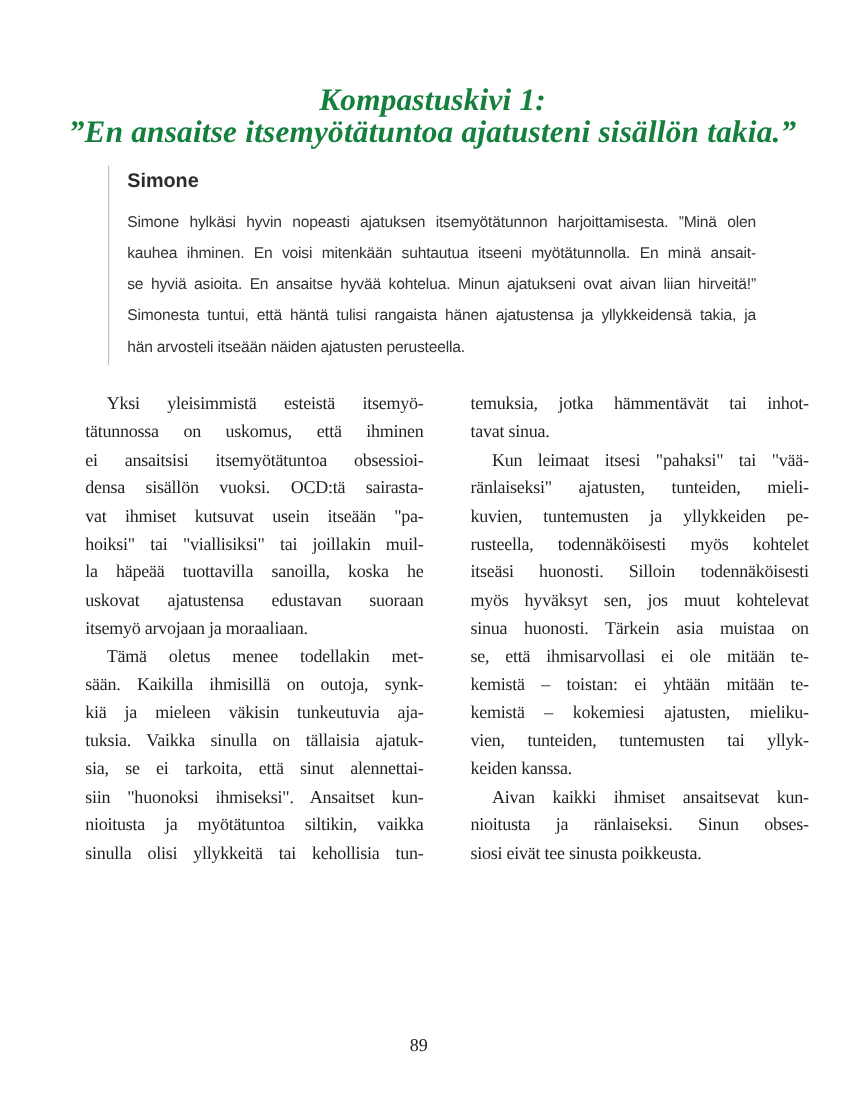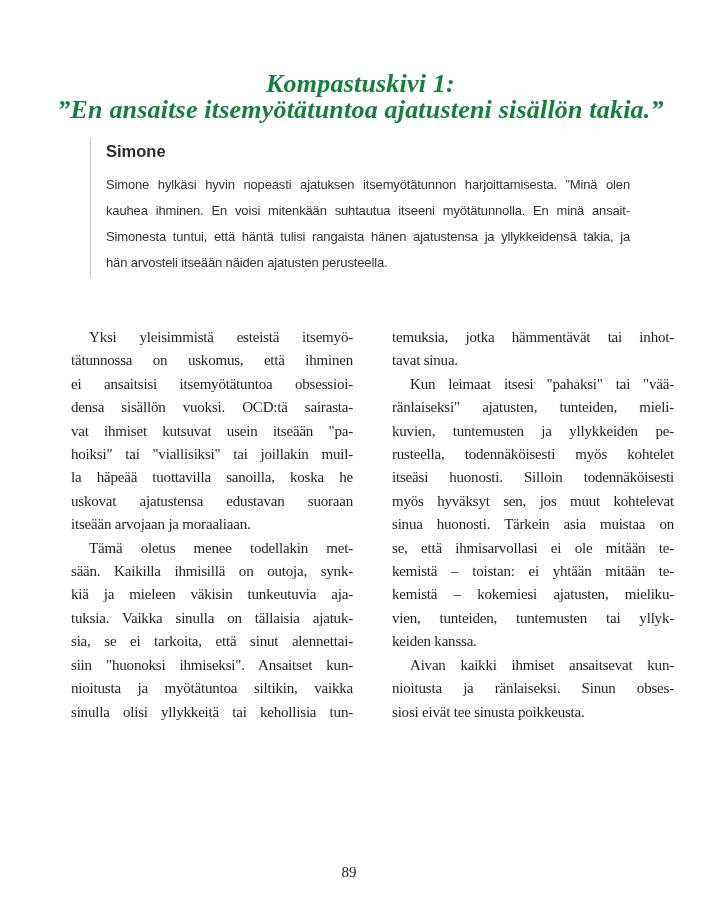--- a/index.html
+++ b/index.html
@@ -110,36 +110,37 @@
   <div class="title-block">
     <div>Kompastuskivi 1:</div>
     <div>”En ansaitse itsemyötätuntoa ajatusteni sisällön takia.”</div>
   </div>
 
   <div class="case-box">
     <div class="case-heading">Simone</div>
     <div class="case-paragraph">
         <div class="tline">Simone hylkäsi hyvin nopeasti ajatuksen itsemyötätunnon harjoittamisesta. ”Minä olen</div>
         <div class="tline">kauhea ihminen. En voisi mitenkään suhtautua itseeni myötätunnolla. En minä ansait-</div>
+        <div class="tline">se hyviä asioita. En ansaitse hyvää kohtelua. Minun ajatukseni ovat aivan liian hirveitä!”</div>
         <div class="tline">Simonesta tuntui, että häntä tulisi rangaista hänen ajatustensa ja yllykkeidensä takia, ja</div>
         <div class="tline endline">hän arvosteli itseään näiden ajatusten perusteella.</div>
       </div>
   </div>
 
   <div class="columns">
     <div class="col">
         <div class="tline indent">Yksi yleisimmistä esteistä itsemyö-</div>
         <div class="tline">tätunnossa on uskomus, että ihminen</div>
         <div class="tline">ei ansaitsisi itsemyötätuntoa obsessioi-</div>
         <div class="tline">densa sisällön vuoksi. OCD:tä sairasta-</div>
         <div class="tline">vat ihmiset kutsuvat usein itseään "pa-</div>
         <div class="tline">hoiksi" tai "viallisiksi" tai joillakin muil-</div>
         <div class="tline">la häpeää tuottavilla sanoilla, koska he</div>
         <div class="tline">uskovat ajatustensa edustavan suoraan</div>
-        <div class="tline endline">itseään arvojaan ja moraaliaan.</div>
+        <div class="tline endline">itsemyö arvojaan ja moraaliaan.</div>
         <div class="tline indent">Tämä oletus menee todellakin met-</div>
         <div class="tline">sään. Kaikilla ihmisillä on outoja, synk-</div>
         <div class="tline">kiä ja mieleen väkisin tunkeutuvia aja-</div>
         <div class="tline">tuksia. Vaikka sinulla on tällaisia ajatuk-</div>
         <div class="tline">sia, se ei tarkoita, että sinut alennettai-</div>
         <div class="tline">siin "huonoksi ihmiseksi". Ansaitset kun-</div>
         <div class="tline">nioitusta ja myötätuntoa siltikin, vaikka</div>
         <div class="tline">sinulla olisi yllykkeitä tai kehollisia tun-</div>
       </div>
     <div class="col">

